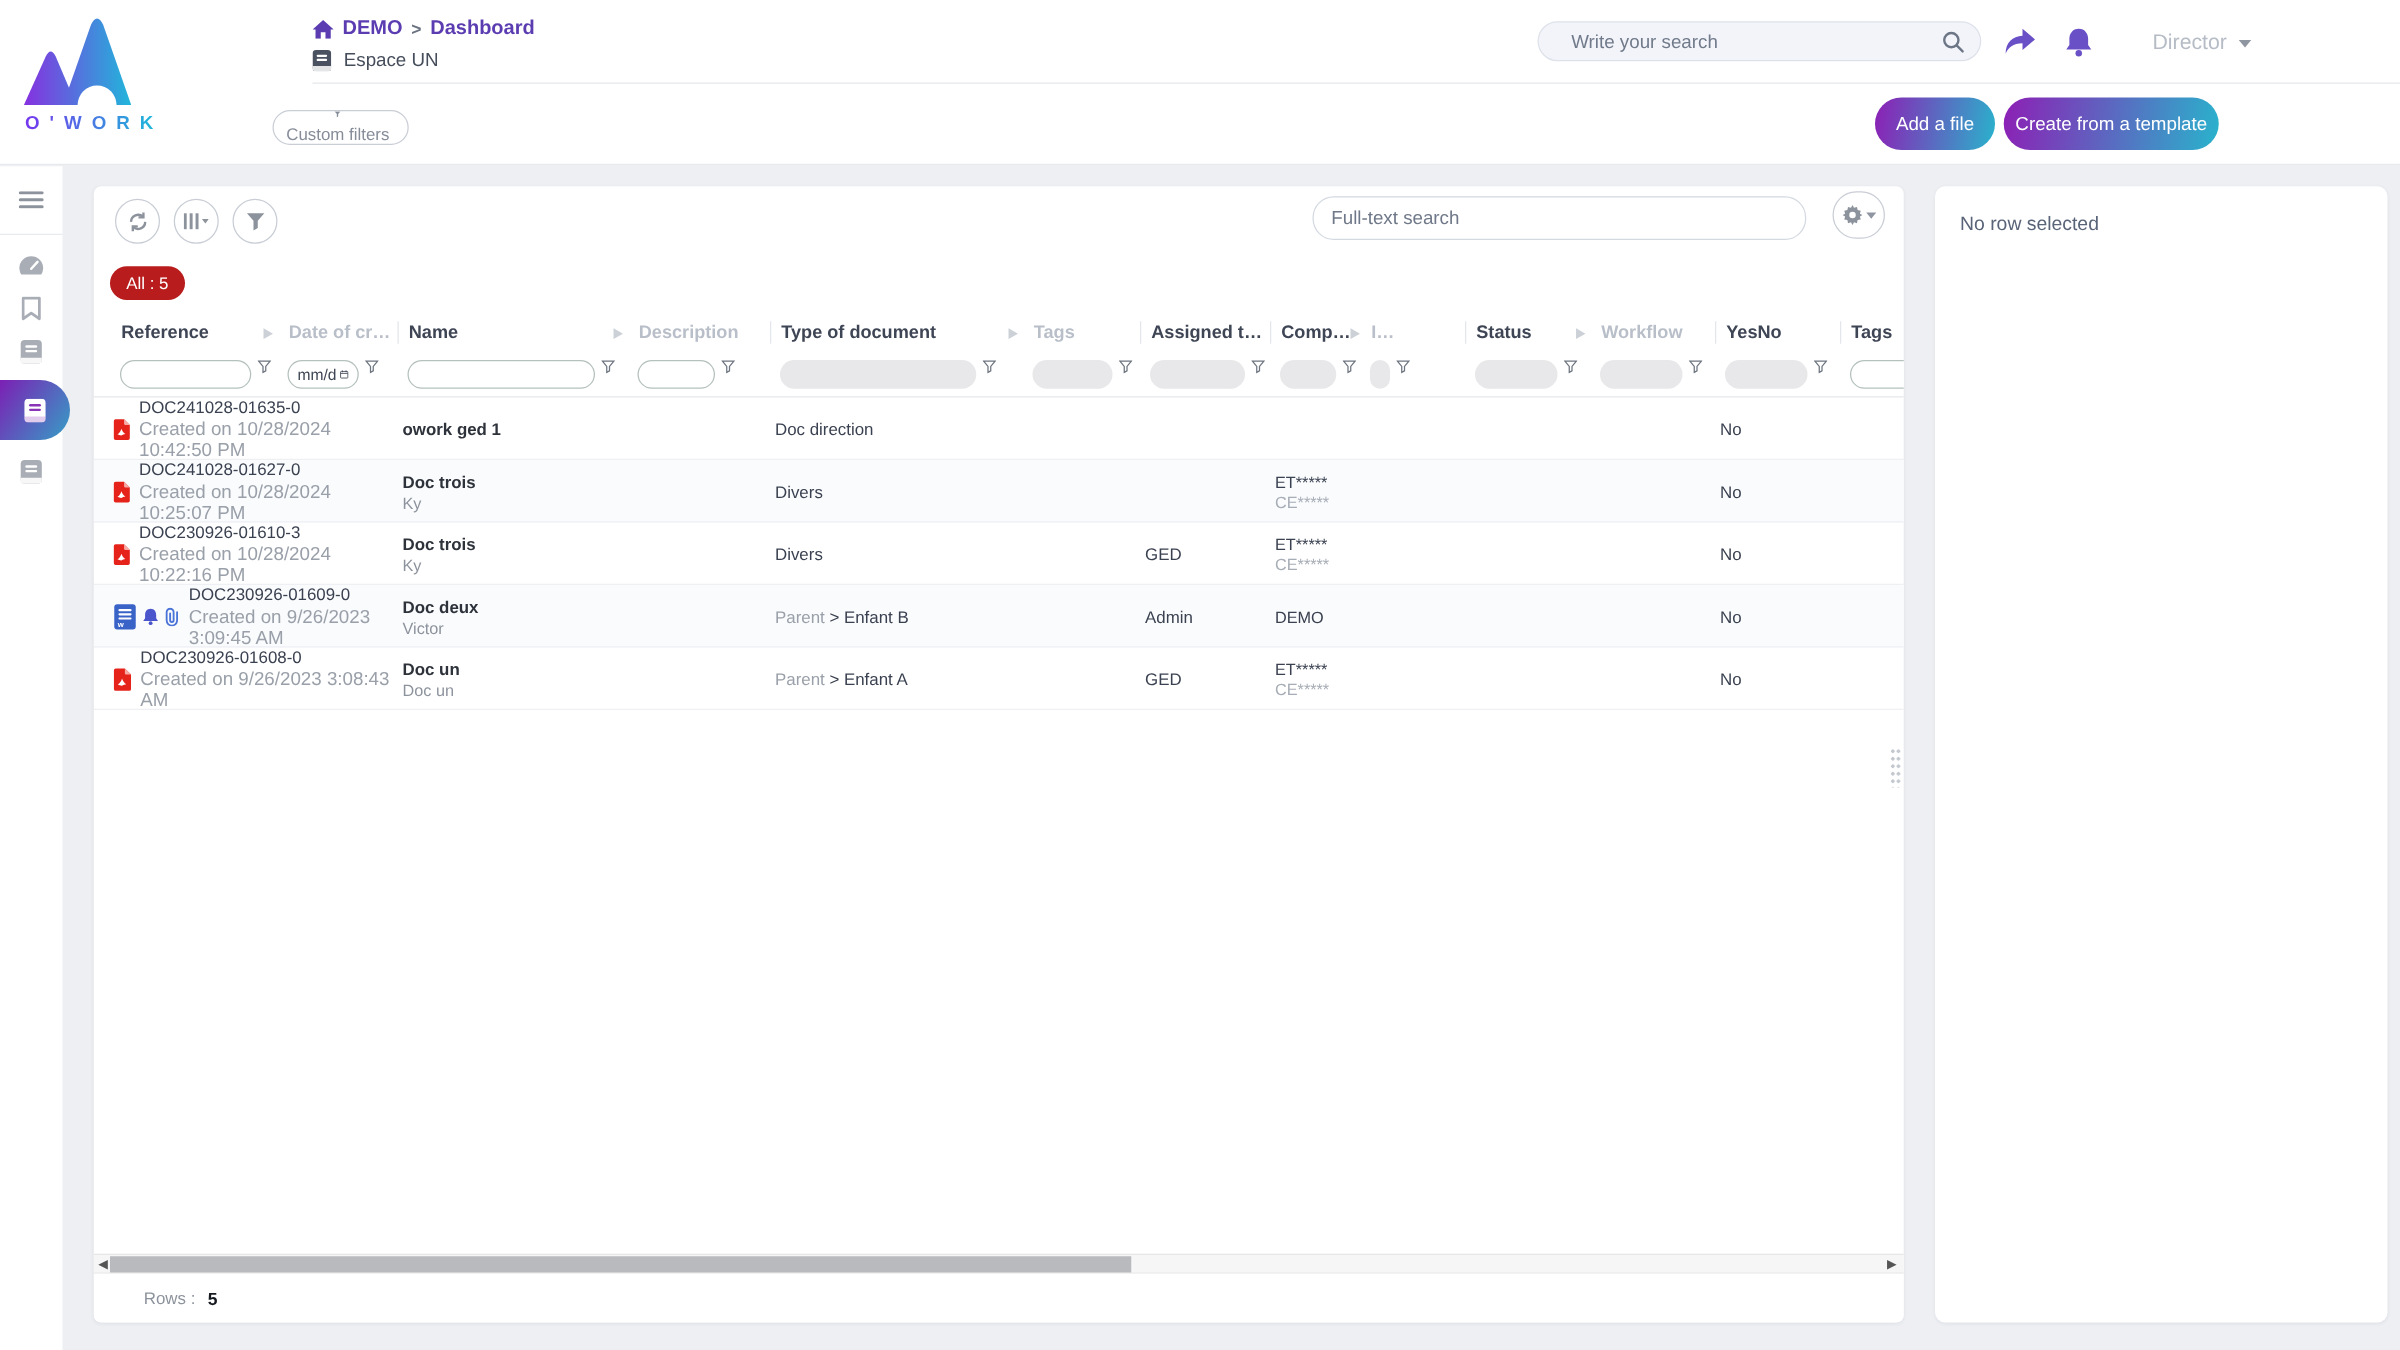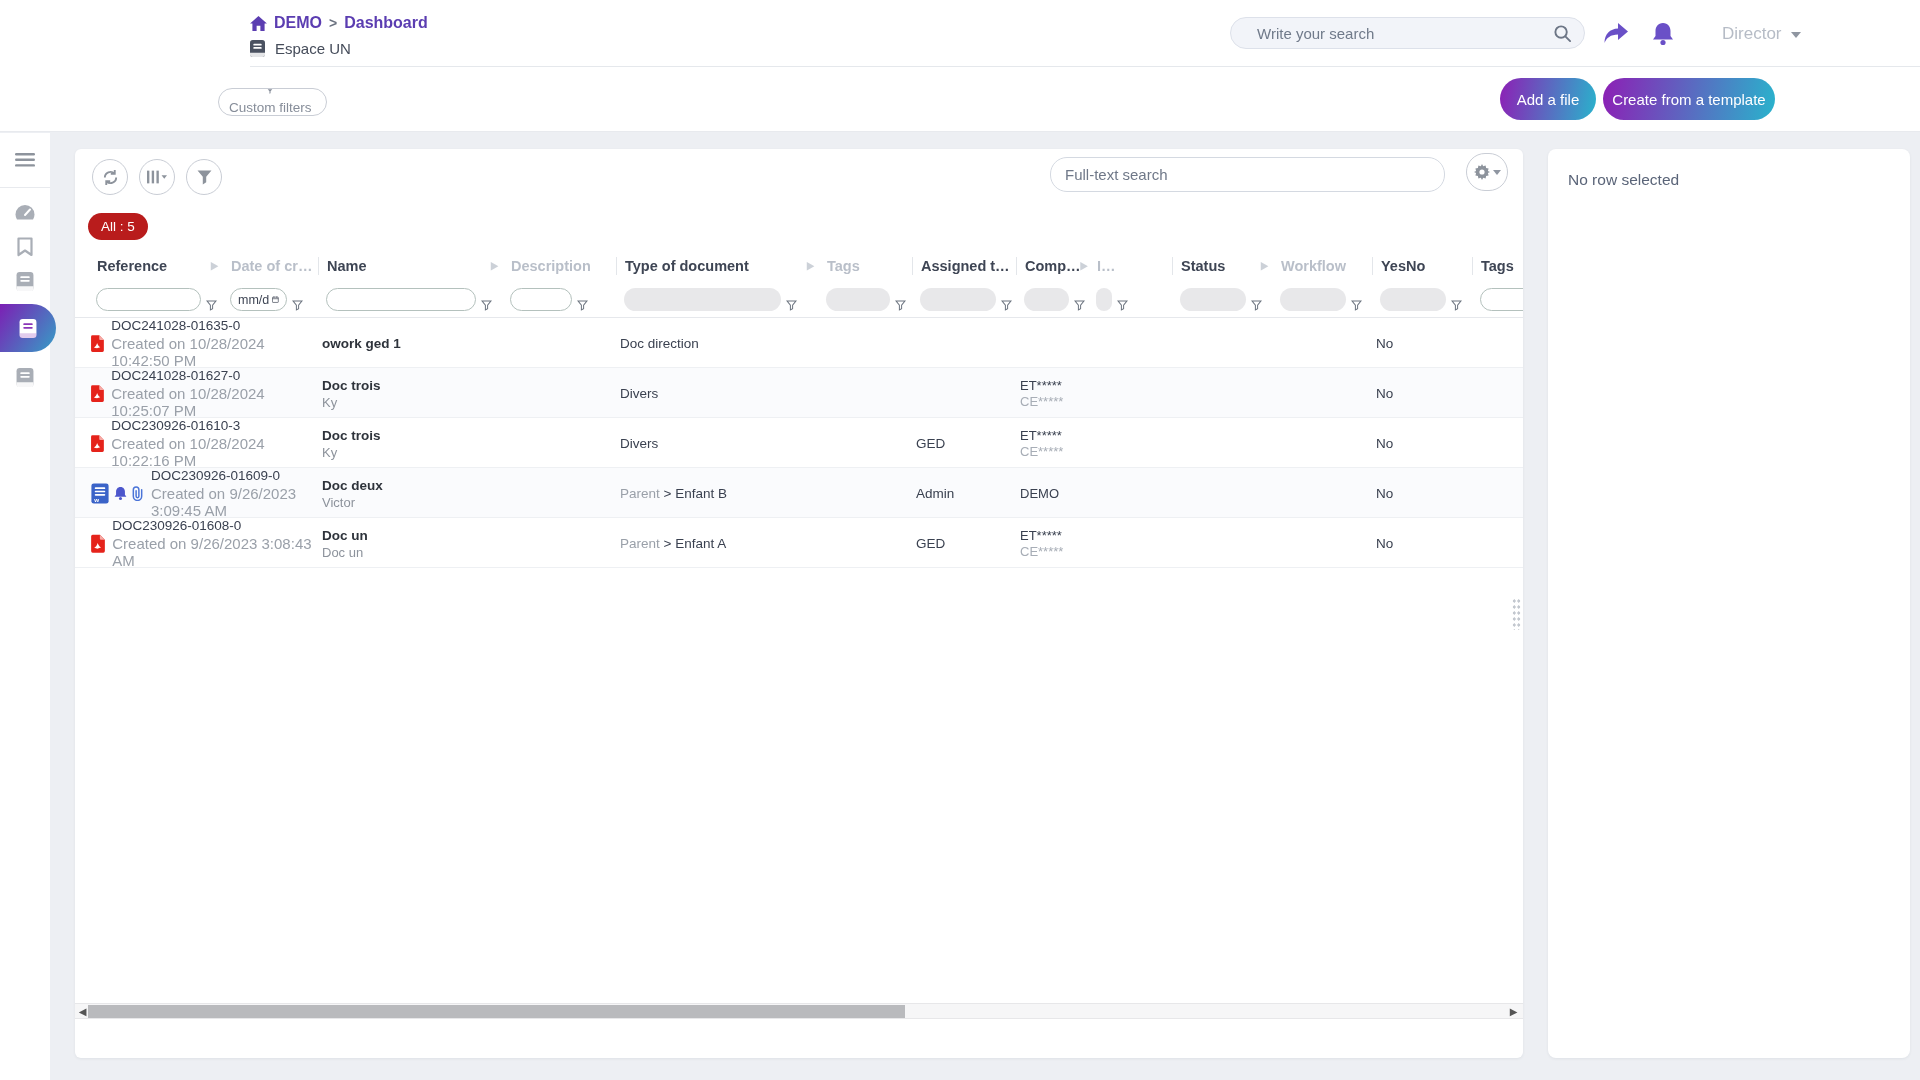--- a/index.html
+++ b/index.html
@@ -50,21 +50,21 @@
   .all-badge{position:absolute;left:13px;top:64px;height:27px;padding:0 13px;background:#b91c1c;border-radius:14px;color:#fff;font-size:13.5px;display:flex;align-items:center;cursor:pointer;}
   
   .tbl{position:absolute;left:0;top:100px;right:0;}
   .hrow,.frow{display:grid;grid-template-columns:134px 96px 184px 114px 202px 94px 104px 72px 84px 100px 100px 100px 130px;padding-left:14px;}
   .hrow{height:33px;align-items:center;}
   .hcell{display:flex;align-items:center;justify-content:space-between;padding:0 5px 0 8px;font-size:14.5px;font-weight:700;color:#3e4554;height:18px;}
   .hcell.muted{color:#b9bfc9;}
   .hcell.divider{border-right:1px solid #e3e6ea;}
   .tri{font-size:9px;color:#ccd1d8;transform:scaleY(1.15);}
   .frow{height:36px;align-items:center;border-bottom:1px solid #e6e8ec;}
-  .fcell{display:flex;align-items:flex-end;gap:5px;padding-left:7px;}
+  .fcell{display:flex;align-items:flex-start;gap:5px;padding-left:7px;}
   .ftext{height:23px;border:1px solid #b4c1bd;border-radius:12px;background:#fff;outline:none;padding:0 8px;font-size:12px;font-family:"Liberation Sans",sans-serif;color:#3e4554;}
   .fdate{height:23px;border:1px solid #b4c1bd;border-radius:12px;background:#fff;display:flex;align-items:center;gap:3px;padding:0 7px;font-size:12.5px;color:#3e4554;cursor:pointer;}
   .fselect{height:23px;border-radius:12px;background:#e8e8ea;cursor:pointer;}
   .w105{width:105px}.w57{width:57px}.w150{width:150px}.w62{width:62px}
   .w157{width:157px}.w64{width:64px}.w76{width:76px}.w45{width:45px}.w16{width:16px}
   .w66{width:66px}.w120{width:120px}
   .funnel{flex:0 0 auto;cursor:pointer;}
   
   .drow{display:grid;grid-template-columns:230px 298px 296px 104px 156px 100px 100px 100px 130px;align-items:center;height:50px;border-bottom:1px solid #eef0f3;padding-left:9px;cursor:pointer;}
   .drow.alt{background:#fafbfd;}
@@ -98,20 +98,34 @@
   
   .right-panel{position:absolute;left:1548px;top:149px;width:362px;height:909px;background:#fff;border-radius:8px;box-shadow:0 1px 3px rgba(40,50,70,.07);padding:22px 20px;}
   .no-row{font-size:15.5px;color:#5a6478;}
   svg{display:block;}
 </style>
 </head>
 <body>
 
 <div class="top-header">
 
+  <div class="logo">
+    <svg width="100" height="80" viewBox="0 0 100 82">
+      <defs>
+        <linearGradient id="lgLogo" x1="0" y1="0" x2="100" y2="0" gradientUnits="userSpaceOnUse">
+          <stop offset="0" stop-color="#8a2be0"></stop>
+            <stop offset="1" stop-color="#18c2da"></stop>
+        </linearGradient>
+      </defs>
+      <path d="M4 78 L22 38 Q26 30 30 38 L47 78 Z" fill="url(#lgLogo)"></path>
+      <path d="M36 78 L59 12 Q64 2 69 12 L92 78 Z" fill="url(#lgLogo)"></path>
+      <path d="M48 78 A16 16 0 0 1 80 78 Z" fill="#ffffff"></path>
+    </svg>
+    <div class="brand-text">O'WORK</div>
+  </div>
 
   <div class="breadcrumb">
     <svg width="17" height="15" viewBox="0 0 18 16">
       <path d="M9 0 L18 8 H15.5 V16 H11 V10.5 H7 V16 H2.5 V8 H0 Z" fill="#5b3db1"></path>
     </svg>
     <span>DEMO</span>
     <span class="sep">&gt;</span>
     <span>Dashboard</span>
   </div>
 
@@ -546,17 +560,21 @@
   </div>
 
   <div class="drag-handle"></div>
 
   <div class="hscroll">
     <div class="hs-arrow hs-left">◀</div>
     <div class="hs-thumb"></div>
     <div class="hs-arrow hs-right">▶</div>
   </div>
 
+  <div class="panel-footer">
+    <span class="rows-label">Rows :</span>
+    <span class="rows-value">5</span>
+  </div>
 </div>
 
 <div class="right-panel">
   <div class="no-row">No row selected</div>
 </div>
 
 </body></html>

